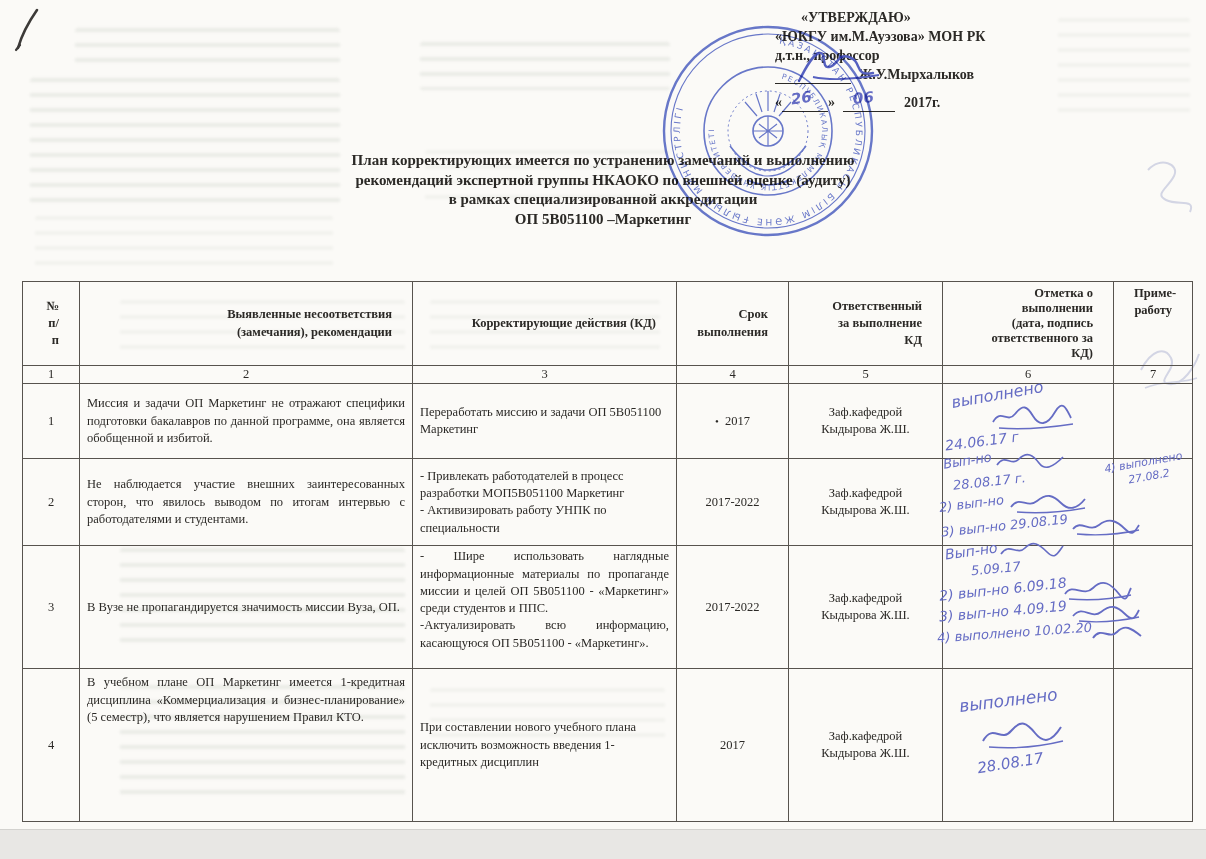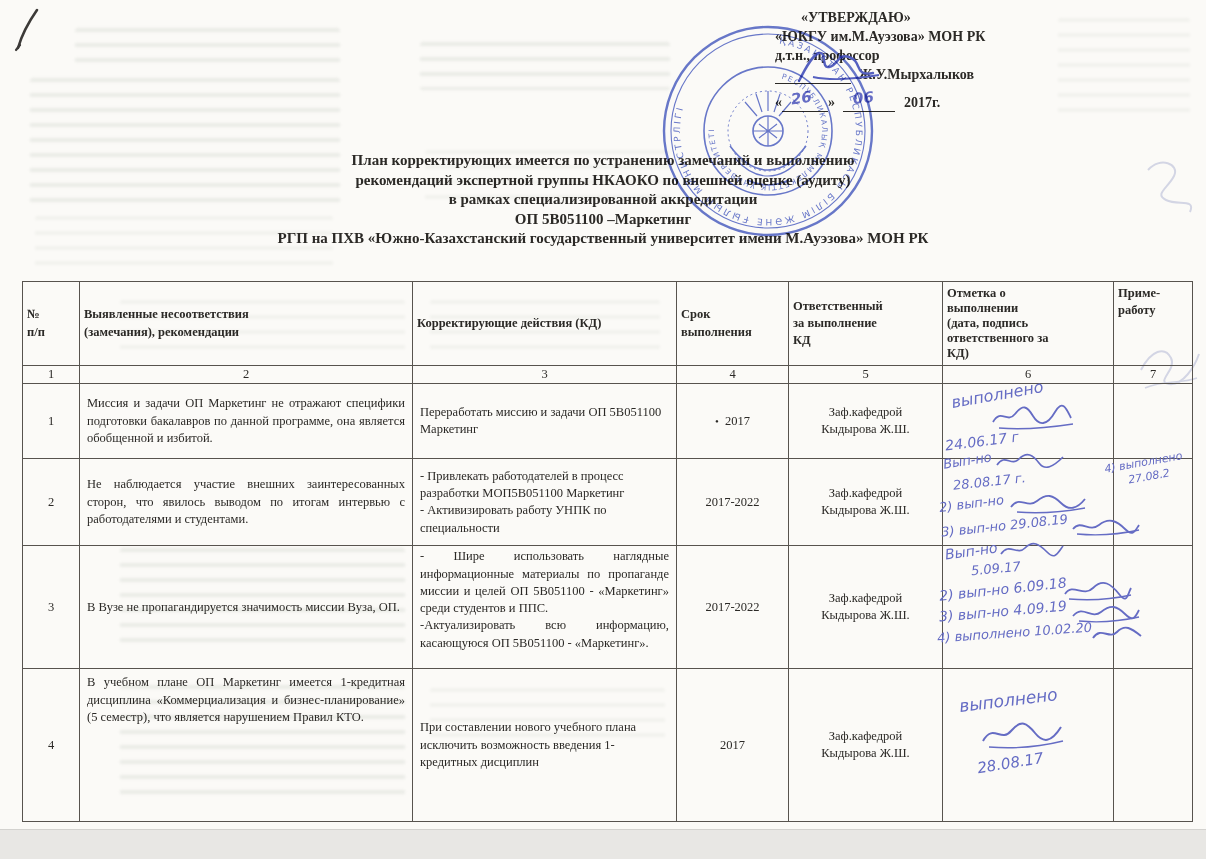--- a/index.html
+++ b/index.html
@@ -25,21 +25,21 @@
   .rule{display:inline-block;border-bottom:1.4px solid #2b2926;height:14px;vertical-align:bottom;}
   .title{
     position:absolute;left:103px;top:151px;width:1000px;z-index:3;
     text-align:center;font-weight:bold;font-size:15px;line-height:19.5px;
   }
   .tblwrap{position:absolute;left:22px;top:281px;z-index:2;}
   table.tbl{border-collapse:collapse;table-layout:fixed;width:1170px;
     font-size:12.5px;line-height:1.38;}
   table.tbl td{border:1px solid #57534e;padding:2px 7px;vertical-align:middle;
     position:relative;overflow:visible;}
-  tr.hdr td{text-align:left;font-weight:bold;padding:3px 4px;}
+  tr.hdr td{text-align:right;font-weight:bold;padding:3px 20px;}
   tr.nums td{text-align:center;height:16px;padding:0;}
   td.c-num{text-align:center;}
   td.c-issue{text-align:justify;vertical-align:middle;}
   td.c-term,td.c-resp{text-align:center;}
   .pre{white-space:pre-line;}
   .hw{position:absolute;z-index:7;font-family:"DejaVu Sans",sans-serif;
     font-style:italic;color:#656cc4;white-space:nowrap;pointer-events:none;}
   .sig{position:absolute;z-index:7;pointer-events:none;}
   .stamp{position:absolute;left:655px;top:18px;z-index:6;opacity:.84;
     mix-blend-mode:multiply;pointer-events:none;}
@@ -121,21 +121,20 @@
     <span class="hw" style="left:16px;top:-4px;font-size:15px;transform:rotate(-8deg);">26</span>
     <span class="hw" style="left:78px;top:-4px;font-size:15px;transform:rotate(-6deg);">06</span>
   </div>
 </div>
 
 <div class="title">
   <div>План корректирующих имеется по устранению замечаний и выполнению</div>
   <div>рекомендаций экспертной группы НКАОКО по внешней оценке (аудиту)</div>
   <div>в рамках специализированной аккредитации</div>
   <div>ОП 5В051100 –Маркетинг</div>
-  <div>РГП на ПХВ «Южно-Казахстанский государственный университет имени М.Ауэзова» МОН РК</div>
 </div>
 
 <div class="tblwrap">
 <table class="tbl">
   <colgroup>
     <col style="width:57px">
         <col style="width:333px">
         <col style="width:264px">
     <col style="width:112px">
         <col style="width:154px">

